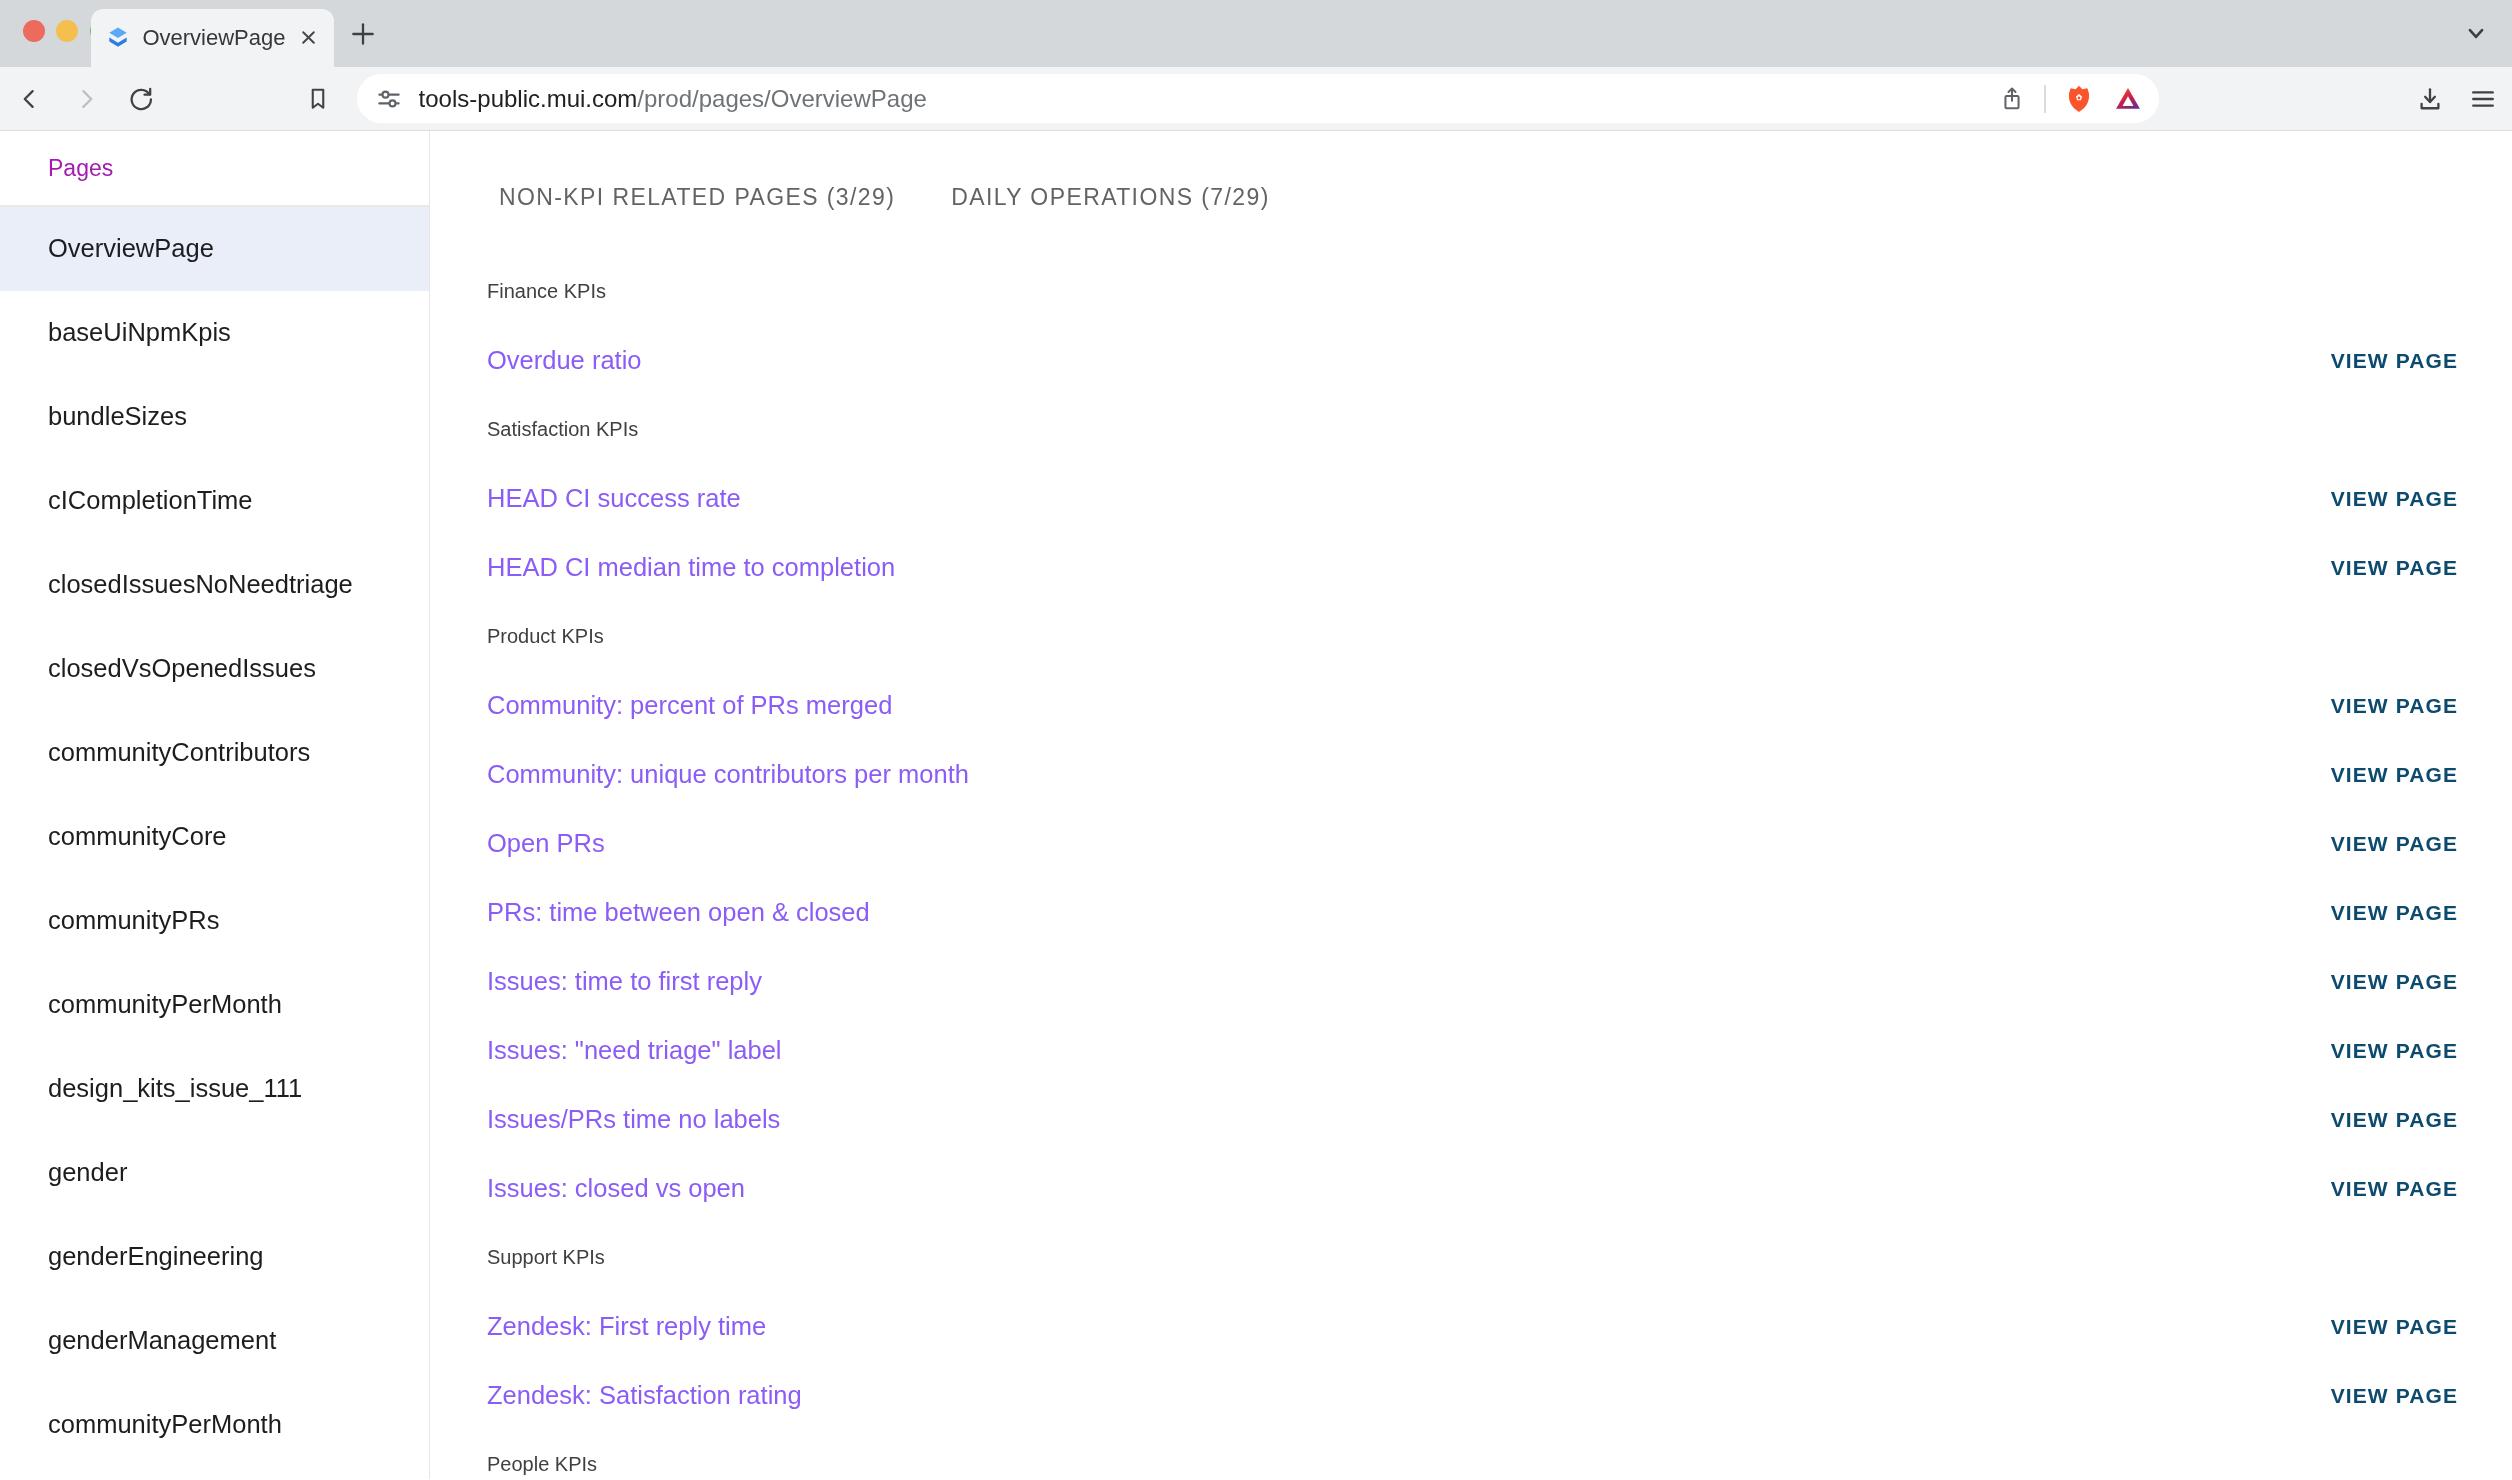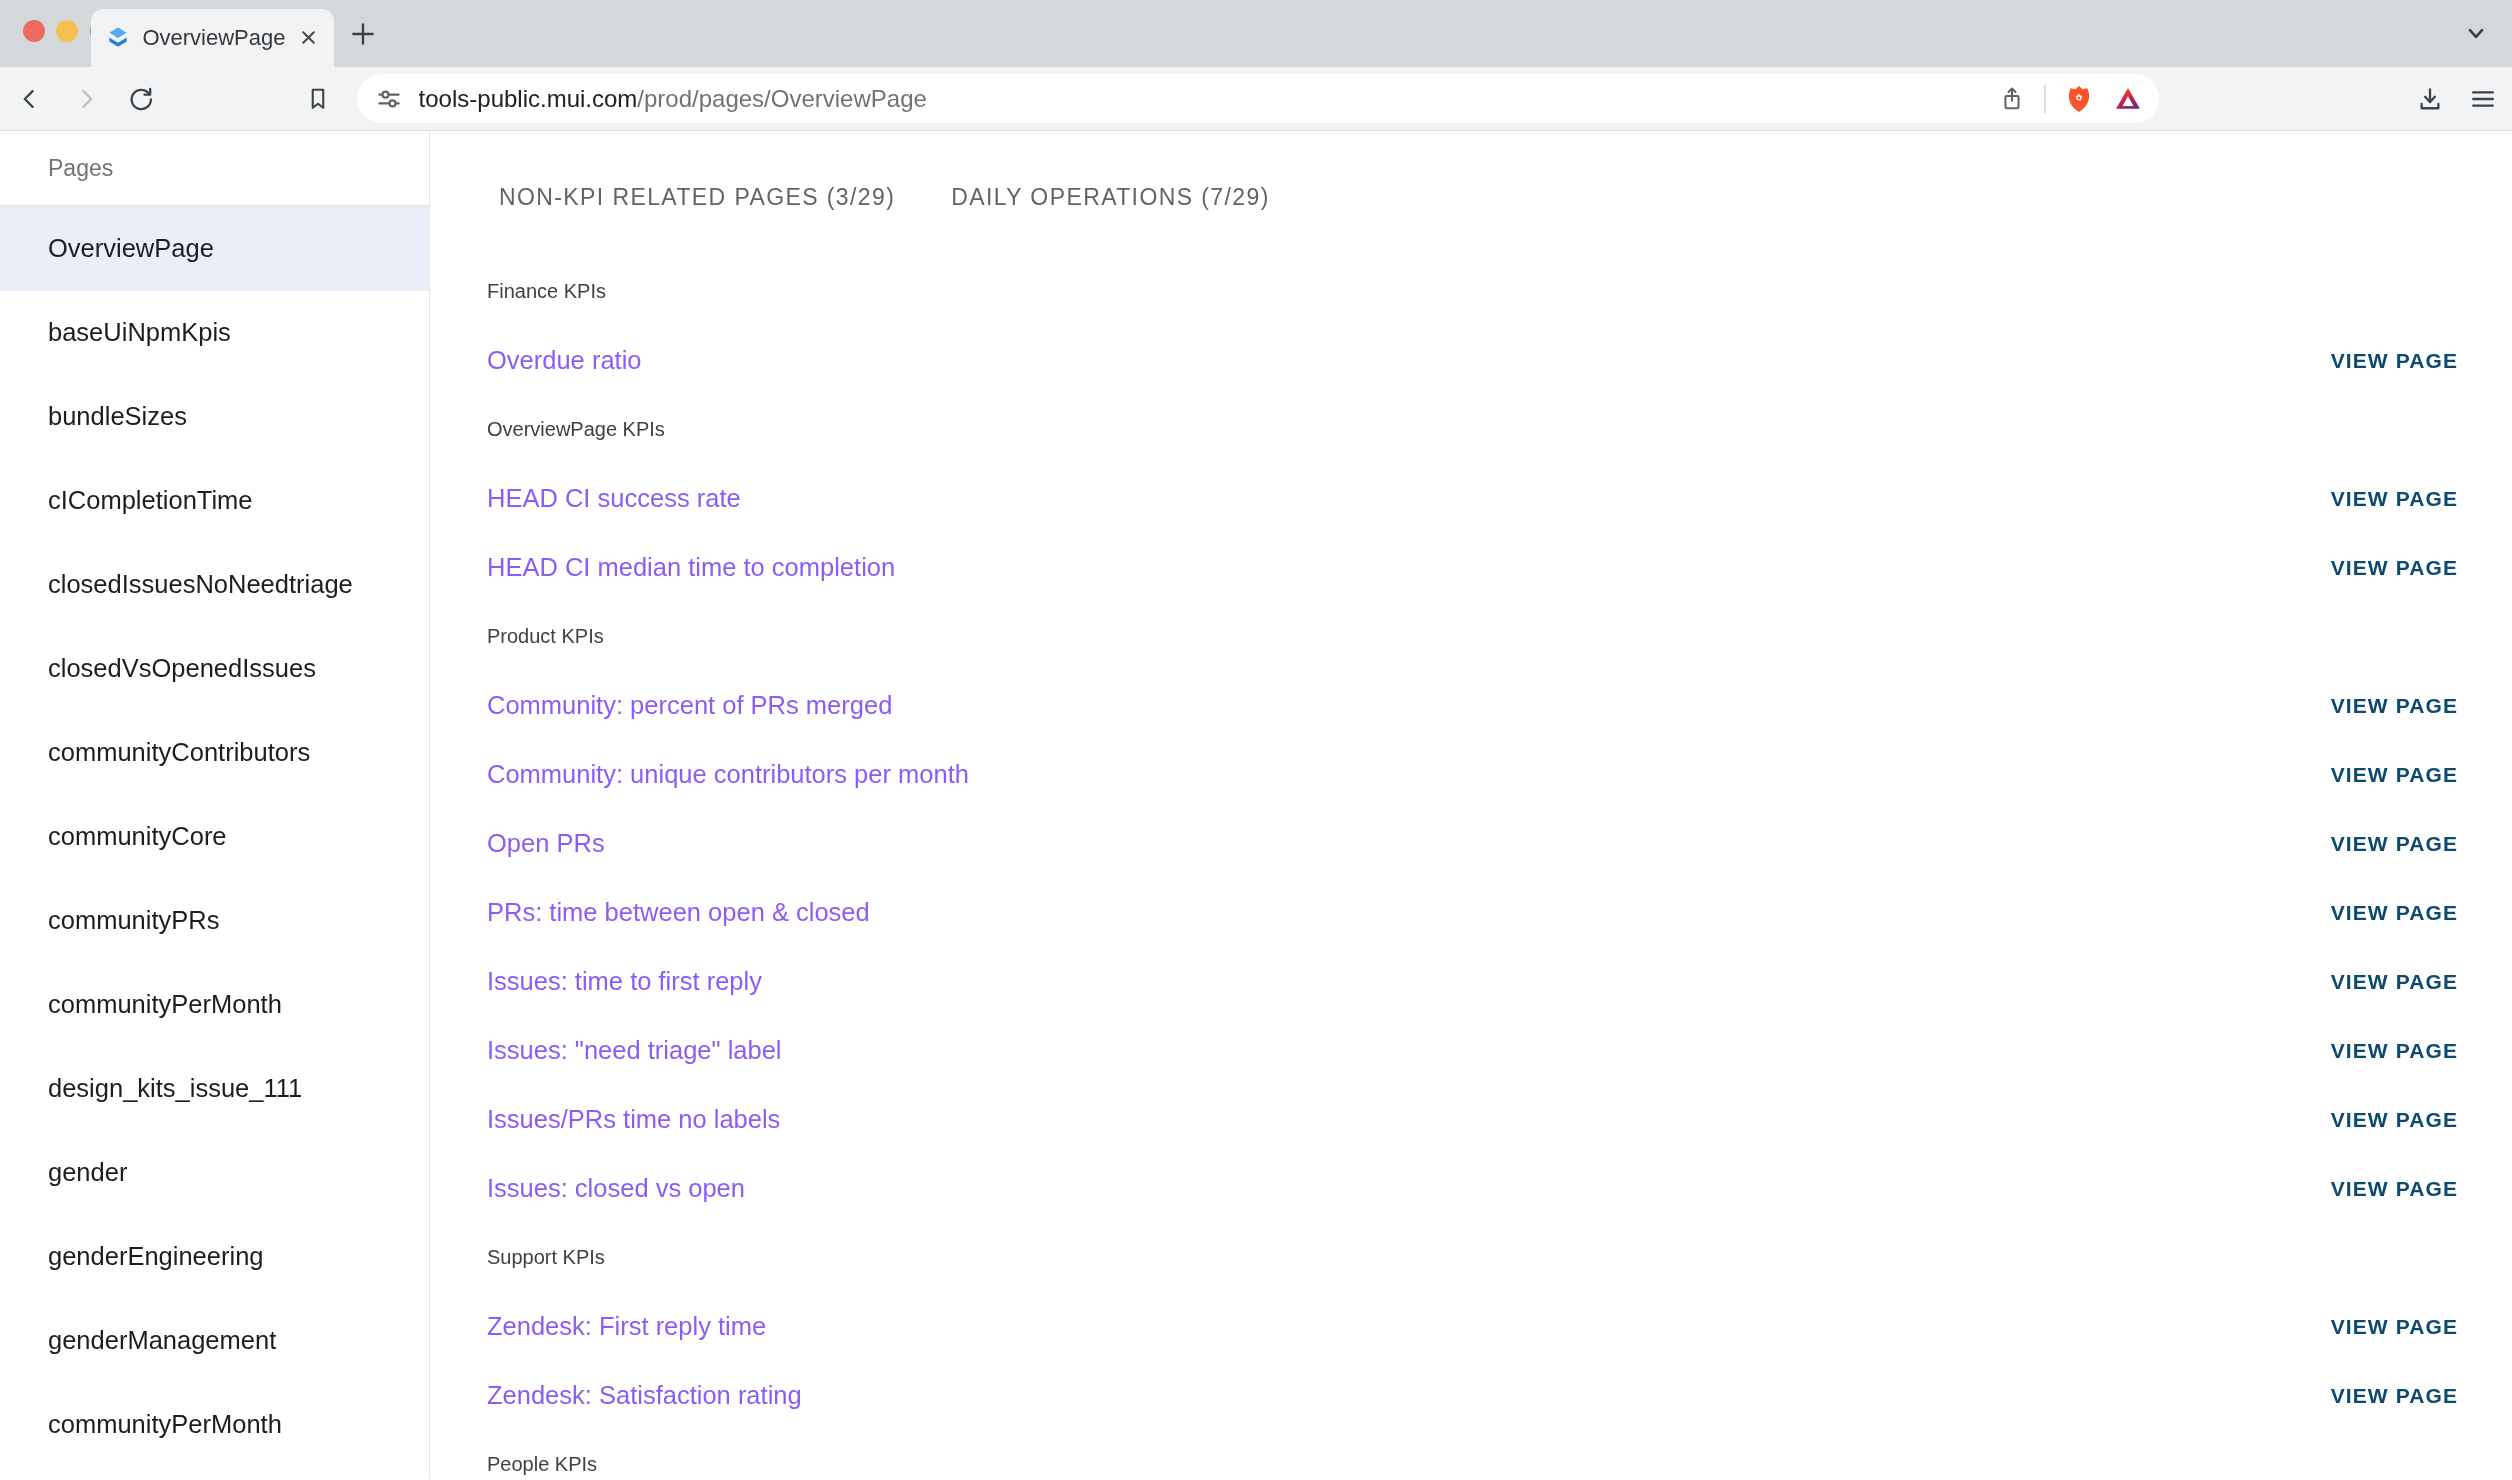--- a/index.html
+++ b/index.html
@@ -42,21 +42,21 @@
   .urlbar .site-settings{display:flex;margin-right:16px;cursor:pointer;}
   .url-text{flex:1;font-size:24px;white-space:nowrap;overflow:hidden;}
   .url-text .host{color:#202124;}
   .url-text .path{color:#6e7377;}
   .urlbar .right-icons{display:flex;align-items:center;gap:17.6px;}
   .vdiv{width:1.8px;height:28px;background:#dadce0;}
   
   .content{display:flex;height:1348px;background:#fff;}
   .sidebar{width:430px;flex:0 0 auto;border-right:1.8px solid #e7e7e7;box-sizing:border-box;}
   .side-header{height:74px;display:flex;align-items:center;padding-left:48px;
-    font-size:23px;font-weight:500;color:#737373;}
+    font-size:23px;font-weight:500;color:#a21caf;}
   .side-divider{height:1.8px;background:#e9e9e9;}
   .side-item{
     height:84px;display:flex;align-items:center;padding-left:48px;
     font-size:25.5px;color:#1d1d1f;cursor:pointer;white-space:nowrap;
   }
   .side-item.selected{background:#e9eef8;}
   .main{flex:1;padding:0 54px 0 41px;box-sizing:border-box;}
   .tabs{height:112px;display:flex;align-items:stretch;}
   .mtab{
     position:relative;display:flex;align-items:center;padding:21px 28px 0 28px;
@@ -235,21 +235,21 @@
     </div>
 
     <div class="kpi-list">
 
       <div class="sec-head">Finance KPIs</div>
       <div class="kpi-row">
         <span class="kpi-title">Overdue ratio</span>
         <a class="view-link">VIEW PAGE</a>
       </div>
 
-      <div class="sec-head">OverviewPage KPIs</div>
+      <div class="sec-head">Satisfaction KPIs</div>
       <div class="kpi-row">
         <span class="kpi-title">HEAD CI success rate</span>
         <a class="view-link">VIEW PAGE</a>
       </div>
       <div class="kpi-row">
         <span class="kpi-title">HEAD CI median time to completion</span>
         <a class="view-link">VIEW PAGE</a>
       </div>
 
       <div class="sec-head">Product KPIs</div>

